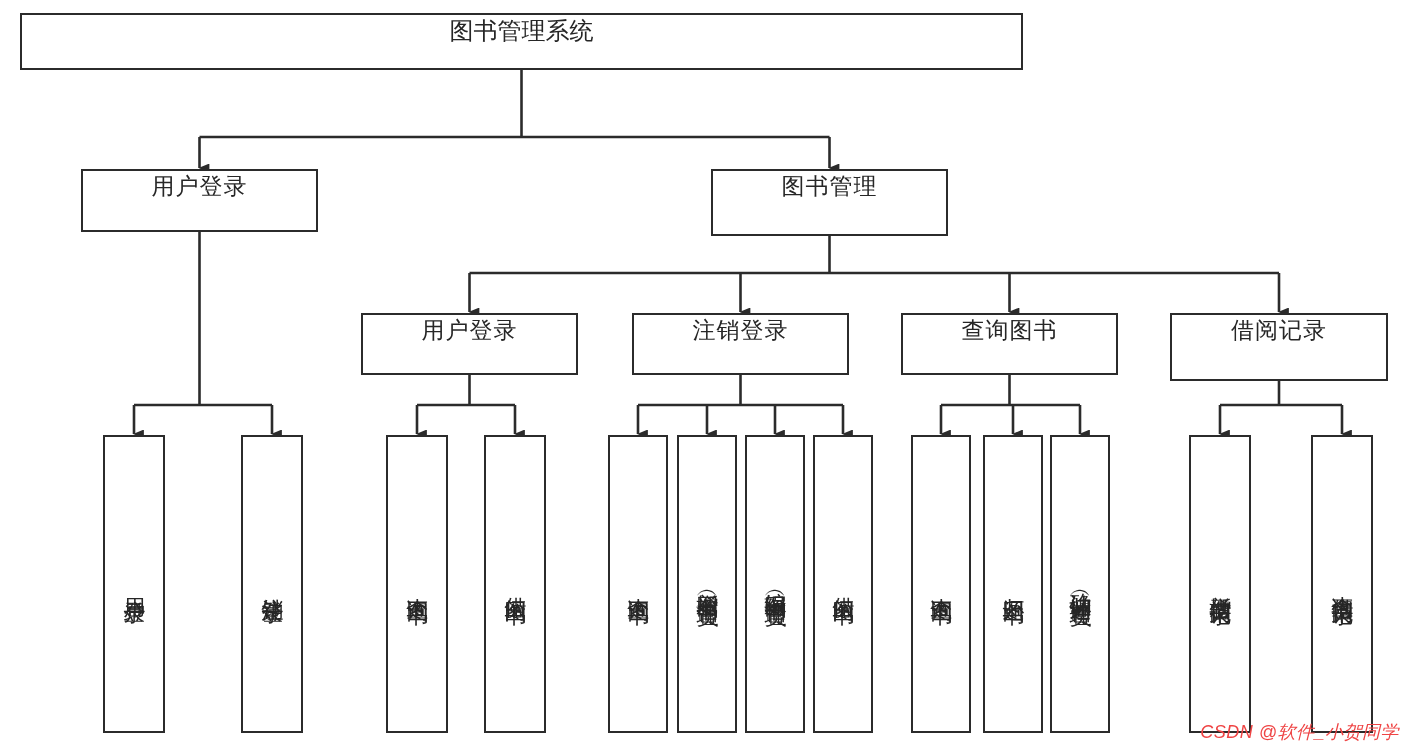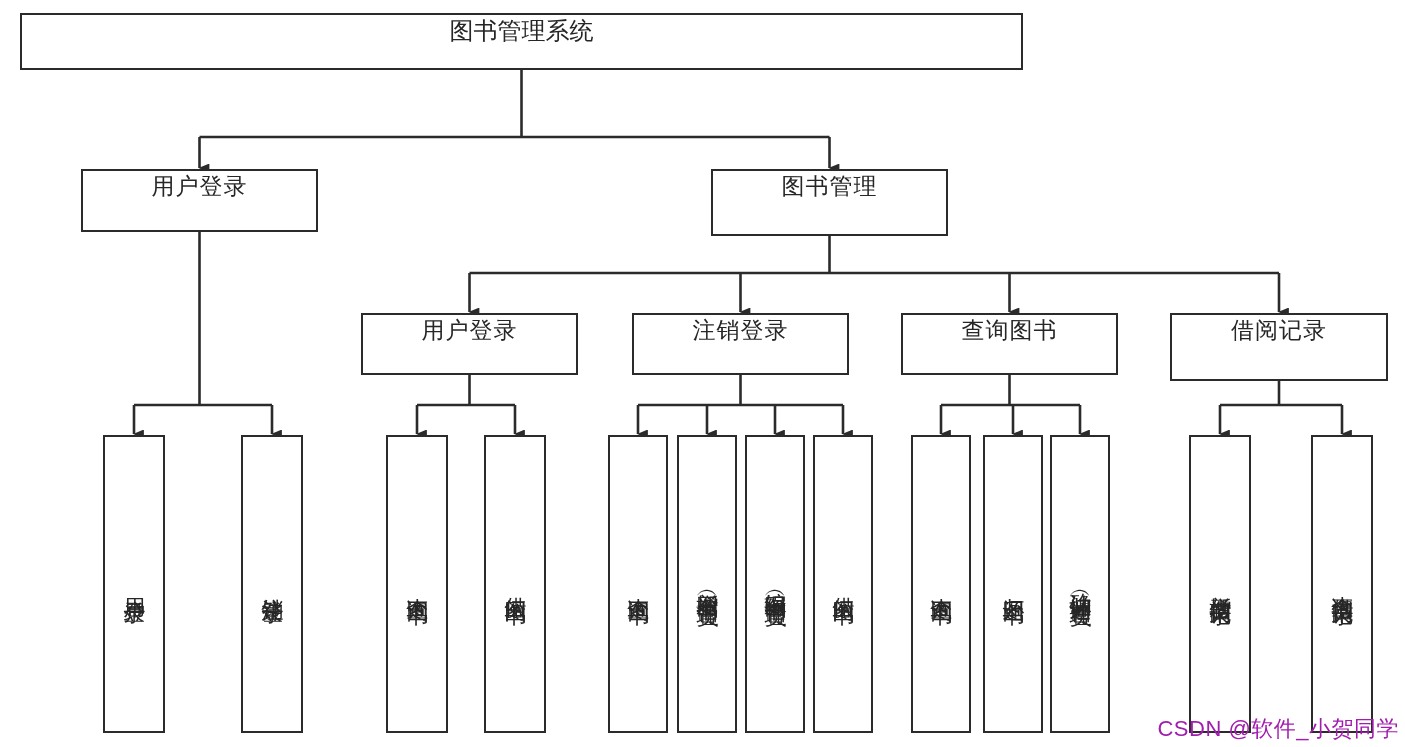--- a/index.html
+++ b/index.html
@@ -12,22 +12,22 @@
         border:2.5px solid #2b2b2b;display:flex;align-items:flex-start;
         justify-content:center;color:#262626;}
   .node.h{font-size:23px;letter-spacing:1px;}
   .node.root{font-size:24px;}
   .leaf{position:absolute;box-sizing:border-box;background:#fff;
         border:2.5px solid #2b2b2b;display:flex;align-items:center;
         justify-content:center;}
   .leaf .vtxt{writing-mode:vertical-rl;text-orientation:upright;
         font-size:22px;line-height:1.22;letter-spacing:2px;color:#262626;
         white-space:nowrap;}
-  .watermark{position:absolute;right:6px;bottom:3px;font-size:22px;
-        color:#a21caf;letter-spacing:.5px;white-space:nowrap;}
+  .watermark{position:absolute;right:6px;bottom:3px;font-size:18px;
+        color:#ef4444;letter-spacing:.5px;white-space:nowrap;font-style:italic;}
 </style>
 </head>
 <body>
 
 <div id="stage">
 
   <svg id="wires" viewBox="0 0 1405 747" xmlns="http://www.w3.org/2000/svg">
     <defs>
       <marker id="arrow" viewBox="0 0 10 12" refX="5" refY="11" markerWidth="9" markerHeight="11" orient="auto-start-reverse" markerUnits="userSpaceOnUse">
         <path d="M0 0 L10 0 L5 12 Z" fill="#2b2b2b"></path>

